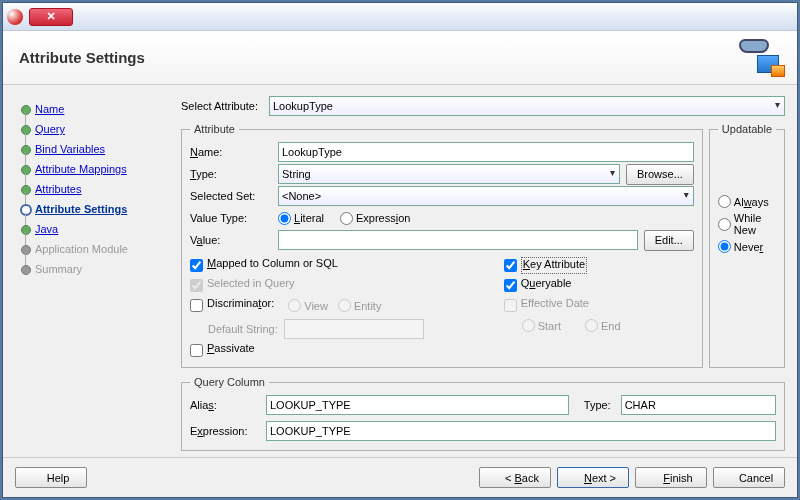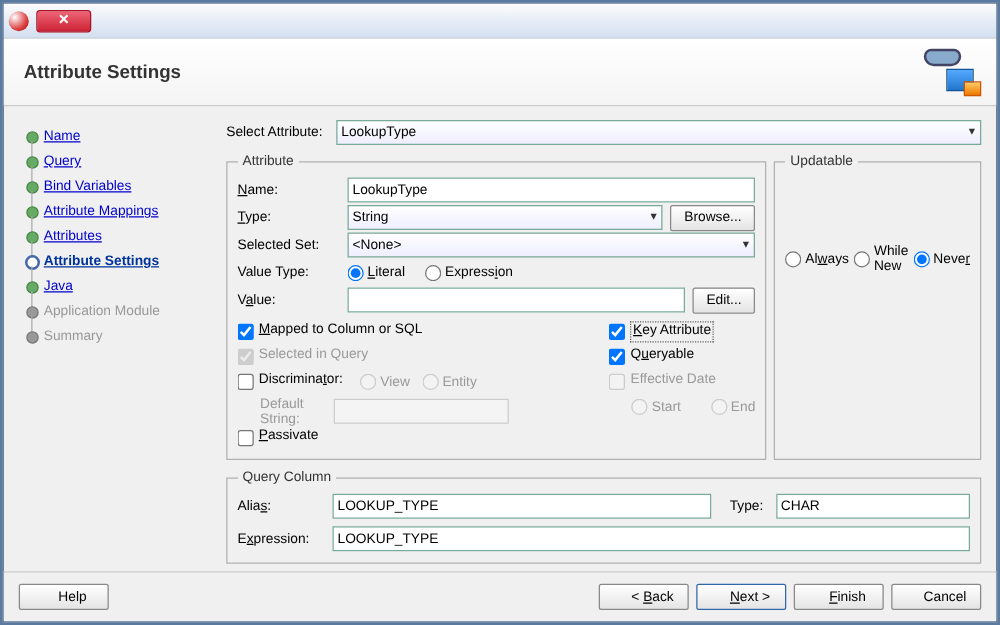--- a/index.html
+++ b/index.html
@@ -41,21 +41,21 @@
 .checks { display: flex; gap: 80px; margin-top: 6px; }
 .checkcol { display: flex; flex-direction: column; gap: 3px; }
 .chk { display: flex; gap: 4px; height: 17px; }
 .chk input { margin: 0; }
 .chk.disabled { color: #999; }
 .subchk { padding-left: 18px; display: flex; align-items: center; gap: 24px; color: #999; height: 17px; }
 .radio-inline { display: flex; align-items: center; gap: 3px; }
 .attrgrp { display: flex; gap: 6px; }
 .attrgrp fieldset.attr { flex: 1; }
 .attrgrp fieldset.upd { width: 66px; }
-.upd .radio-v { display: flex; flex-direction: row; gap: 4px; margin-top: 54px; }
+.upd .radio-v { display: flex; flex-direction: column; gap: 4px; margin-top: 54px; }
 .footer { height: 40px; border-top: 1px solid #ccc; display: flex; align-items: center; padding: 0 12px; gap: 6px; background: #f0f0f0; }
 .footer .spacer { flex: 1; }
 .footer .btn { min-width: 72px; padding-left: 24px; }
 .dotted { border: 1px dotted #666; padding: 0 1px; }
 .defval { display:flex; align-items:center; gap:6px; padding-left:18px; color:#999; height:20px; margin-top:2px;}
 .defval input { width: 140px; background:#f4f4f4; border-color:#ccc; }
 </style>
 </head>
 <body>
 

